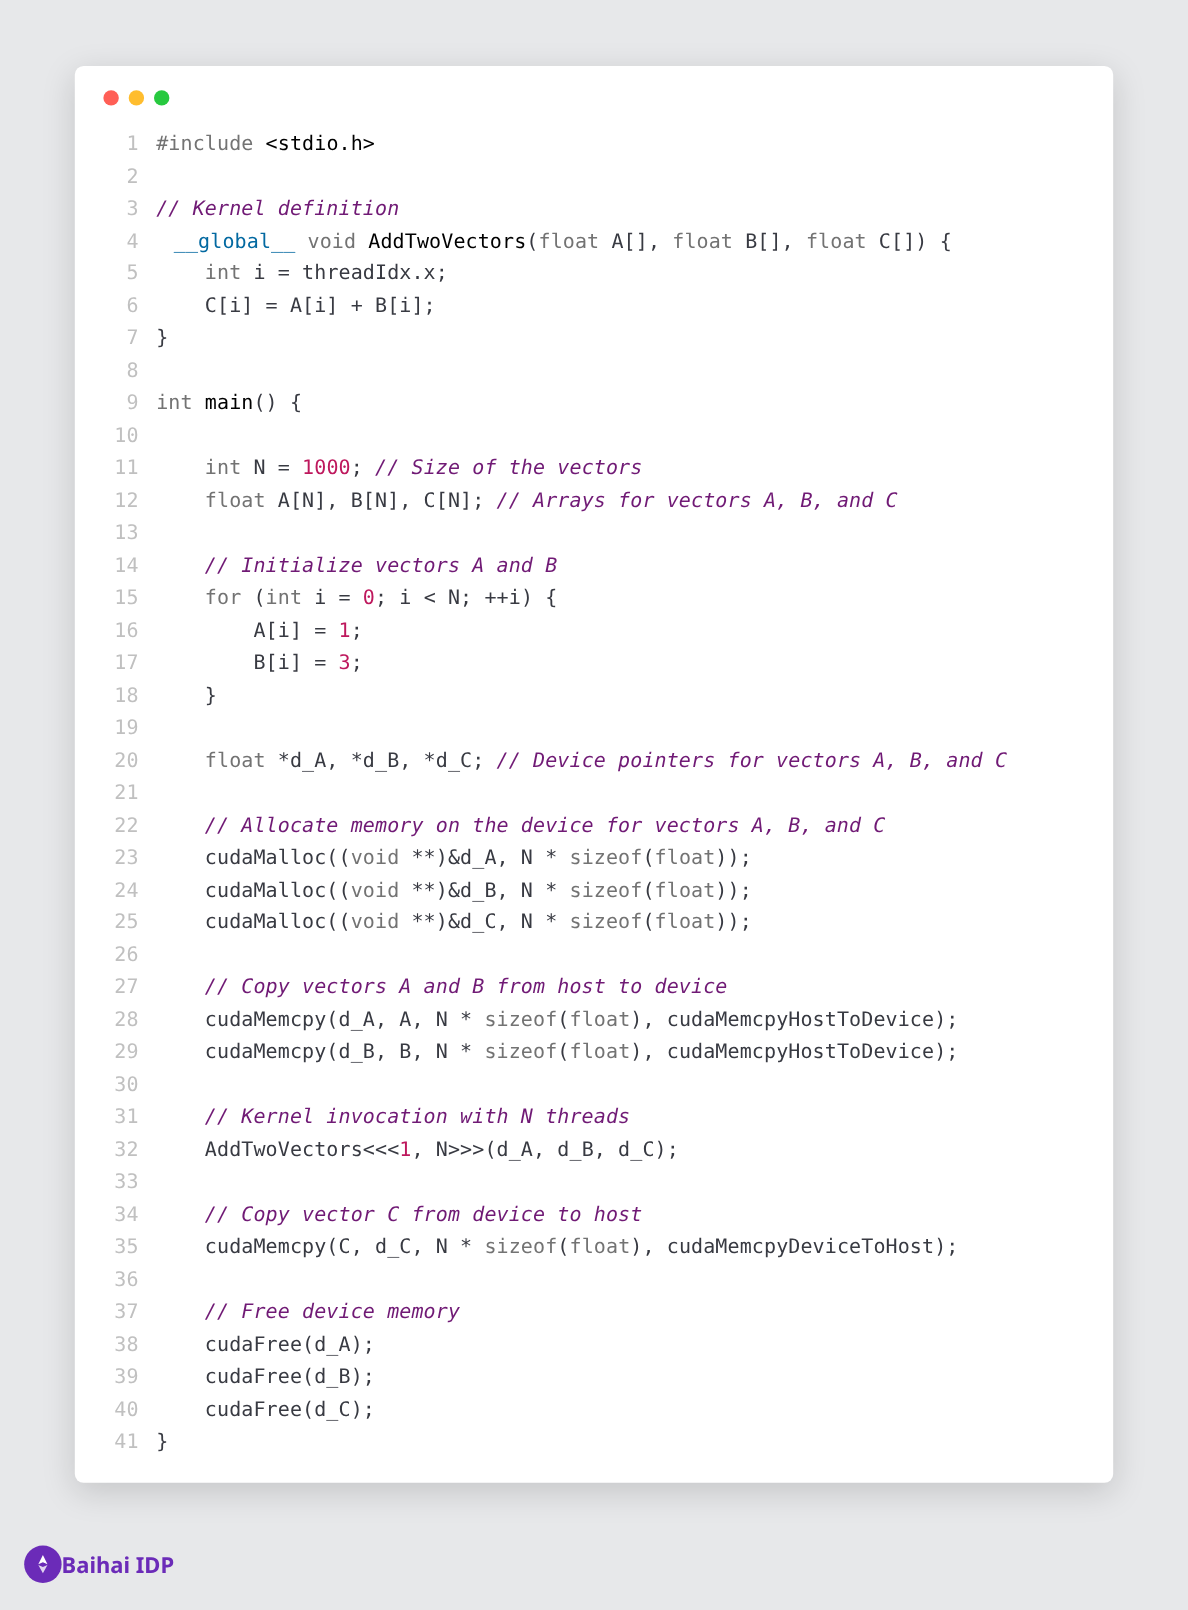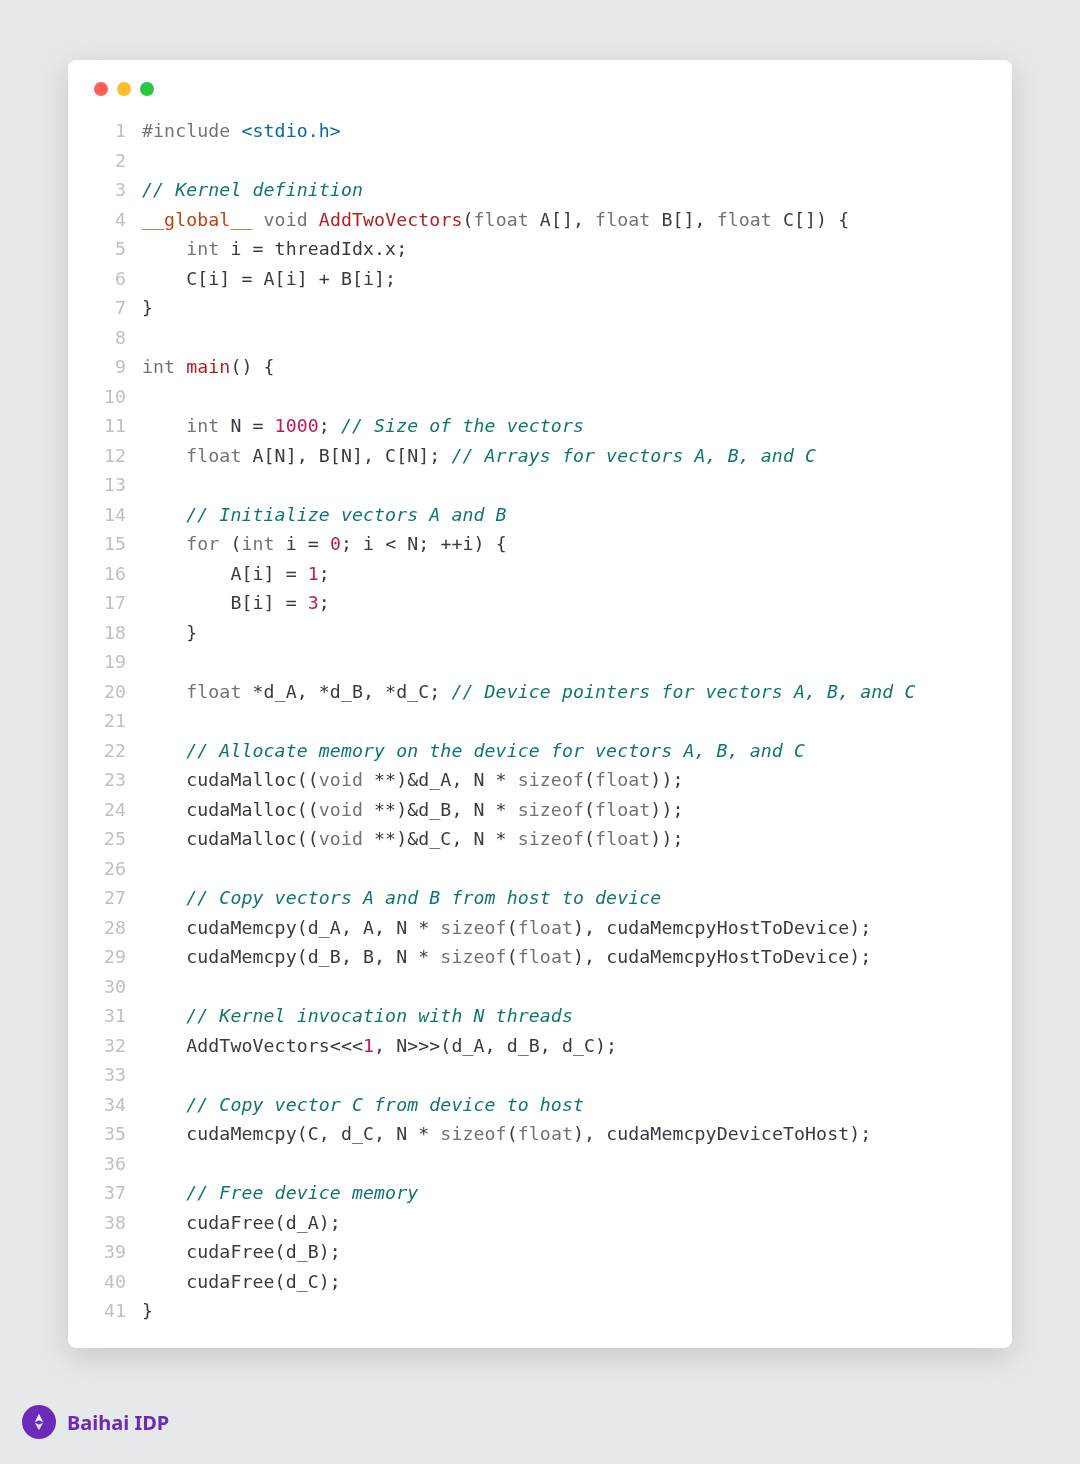--- a/index.html
+++ b/index.html
@@ -46,35 +46,34 @@
     width: 38px;
     text-align: right;
     color: #c0c0c0;
     user-select: none;
     flex-shrink: 0;
     margin-right: 16px;
   }
   .content { flex: 1; }
   
   .pp   { color: #737373; }        
-  .inc  { color: #0369a1; }        
-  .cm   { color: #0f766e; font-style: italic; } 
+  .inc  { color: #000000; }        
+  .cm   { color: #701a75; font-style: italic; } 
   .kw   { color: #737373; }        
-  .fn   { color: #b91c1c; }        
+  .fn   { color: #000000; }        
   .num  { color: #be185d; }        
   .plain{ color: #383a42; }
-  .sp   { color: #c2410c; }        
+  .sp   { color: #0369a1; margin-left: 16px; }        
 
   .footer {
     position: absolute;
     left: 22px;
     bottom: 25px;
     display: flex;
     align-items: center;
-    gap: 11px;
   }
   .logo-circ {
     width: 34px;
     height: 34px;
     border-radius: 50%;
     background: #6b2bb8;
     display: flex;
     align-items: center;
     justify-content: center;
   }

